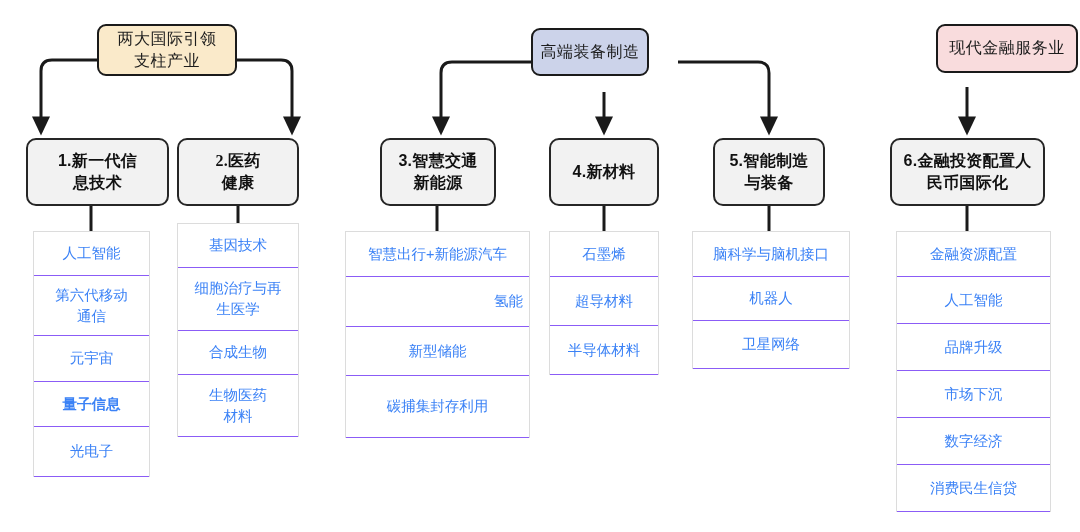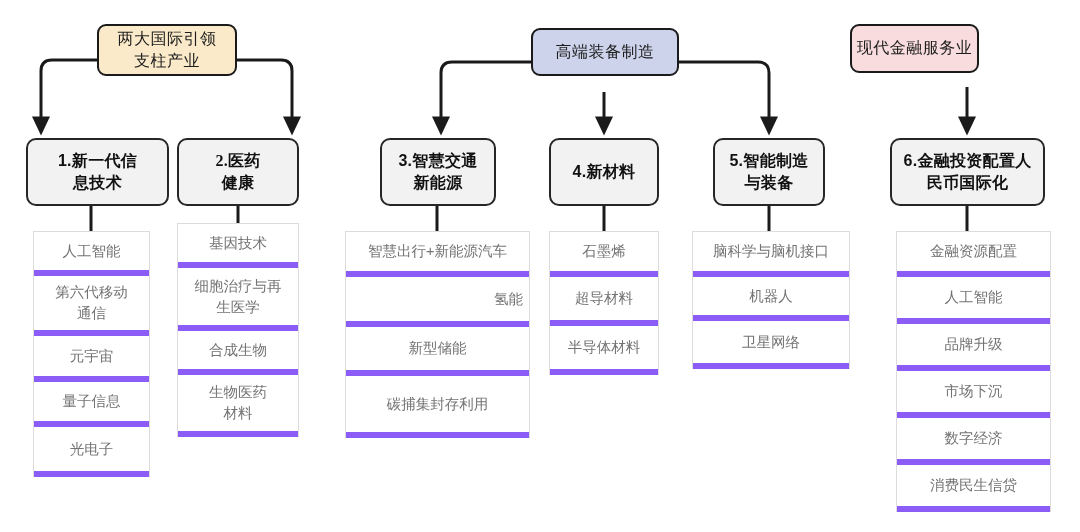--- a/index.html
+++ b/index.html
@@ -63,28 +63,28 @@
   .item-list {
     position: absolute;
     box-sizing: border-box;
     border: 1px solid #dcdcdc;
     border-bottom: none;
     background: #ffffff;
     z-index: 2;
   }
   .item-cell {
     box-sizing: border-box;
-    border-bottom: 6px solid #8b5cf6;
+    border-bottom: 1px solid #8b5cf6;
     display: flex;
     align-items: center;
     justify-content: center;
     text-align: center;
     font-size: 14.5px;
     line-height: 1.42;
-    color: #737373;
+    color: #3b82f6;
     padding: 0 6px;
   }
 </style>
 </head>
 <body>
 
 <div id="canvas">
 
   <svg id="connectors" viewBox="0 0 1080 532" width="1080" height="532" xmlns="http://www.w3.org/2000/svg">
     <defs>
@@ -113,27 +113,27 @@
     <path d="M967,206 L967,231" fill="none" stroke="#1a1a1a" stroke-width="3"></path>
   </svg>
 
   <div class="group-header" style="left:97px; top:24px; width:140px; height:52px; background:#faeaca;">
     <div>
       <div>两大国际引领</div>
       <div>支柱产业</div>
     </div>
   </div>
 
-  <div class="group-header" style="left:531px; top:28px; width:148px; height:48px; background:#ccd3ea;">
+  <div class="group-header" style="left:531px; top:28px; width:118px; height:48px; background:#ccd3ea;">
     <div>
       <div>高端装备制造</div>
     </div>
   </div>
 
-  <div class="group-header" style="left:850px; top:24px; width:129px; height:49px; background:#f9dcdd;">
+  <div class="group-header" style="left:936px; top:24px; width:142px; height:49px; background:#f9dcdd;">
     <div>
       <div>现代金融服务业</div>
     </div>
   </div>
 
   <div class="pillar-box" style="left:26px; top:138px; width:143px; height:68px;">
     <div>
       <div>1.新一代信</div>
       <div>息技术</div>
     </div>
@@ -179,21 +179,21 @@
     </div>
     <div class="item-cell" style="height:60px;">
       <div>
         <div>第六代移动</div>
         <div>通信</div>
       </div>
     </div>
     <div class="item-cell" style="height:46px;">
       <div><span>元宇宙</span></div>
     </div>
-    <div class="item-cell" style="height:45px;">
+    <div class="item-cell" style="height:45px;font-weight:bold;">
       <div><span>量子信息</span></div>
     </div>
     <div class="item-cell" style="height:50px;">
       <div><span>光电子</span></div>
     </div>
   </div>
 
   <div class="item-list" style="left:177px; top:223px; width:122px;">
     <div class="item-cell" style="height:44px;">
       <div><span>基因技术</span></div>

